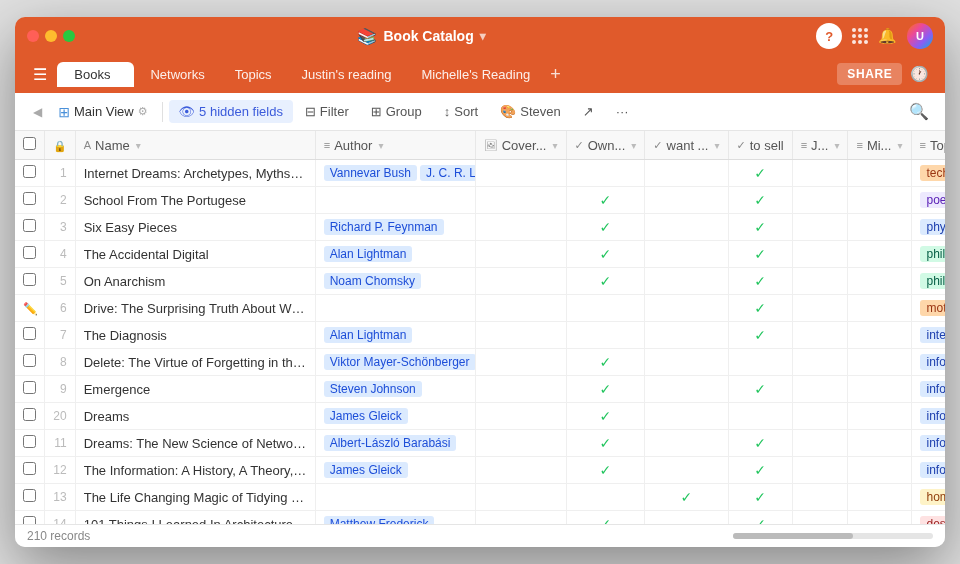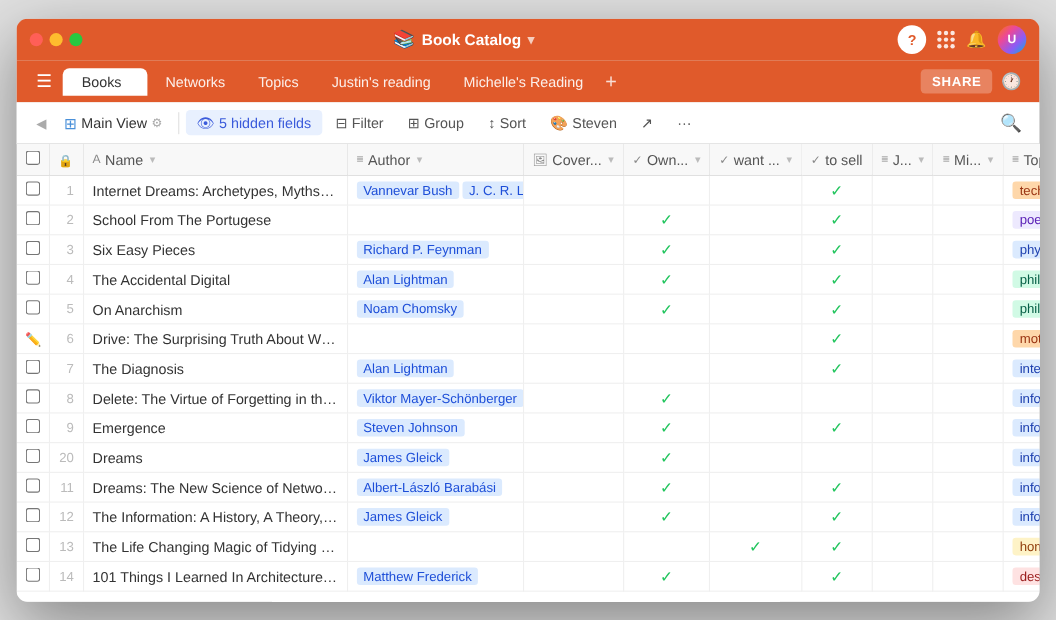--- a/index.html
+++ b/index.html
@@ -668,13 +668,23 @@
             <td style="text-align: center;"></td>
             <td style="text-align: center;"><span class="checkmark">✓</span></td>
             <td></td>
             <td></td>
             <td><span class="topic-tag" style="background: rgb(254, 226, 226); color: rgb(153, 27, 27);">design</span></td>
           </tr>
         </tbody>
     </table>
   </div>
 
+  <div class="status-bar">
+    <div style="display:flex;align-items:center;justify-content:space-between;">
+      <span>210 records</span>
+      <div style="width:200px;">
+        <div class="scrollbar-track">
+          <div class="scrollbar-thumb"></div>
+        </div>
+      </div>
+    </div>
+  </div>
 </div>
 
 </body></html>

